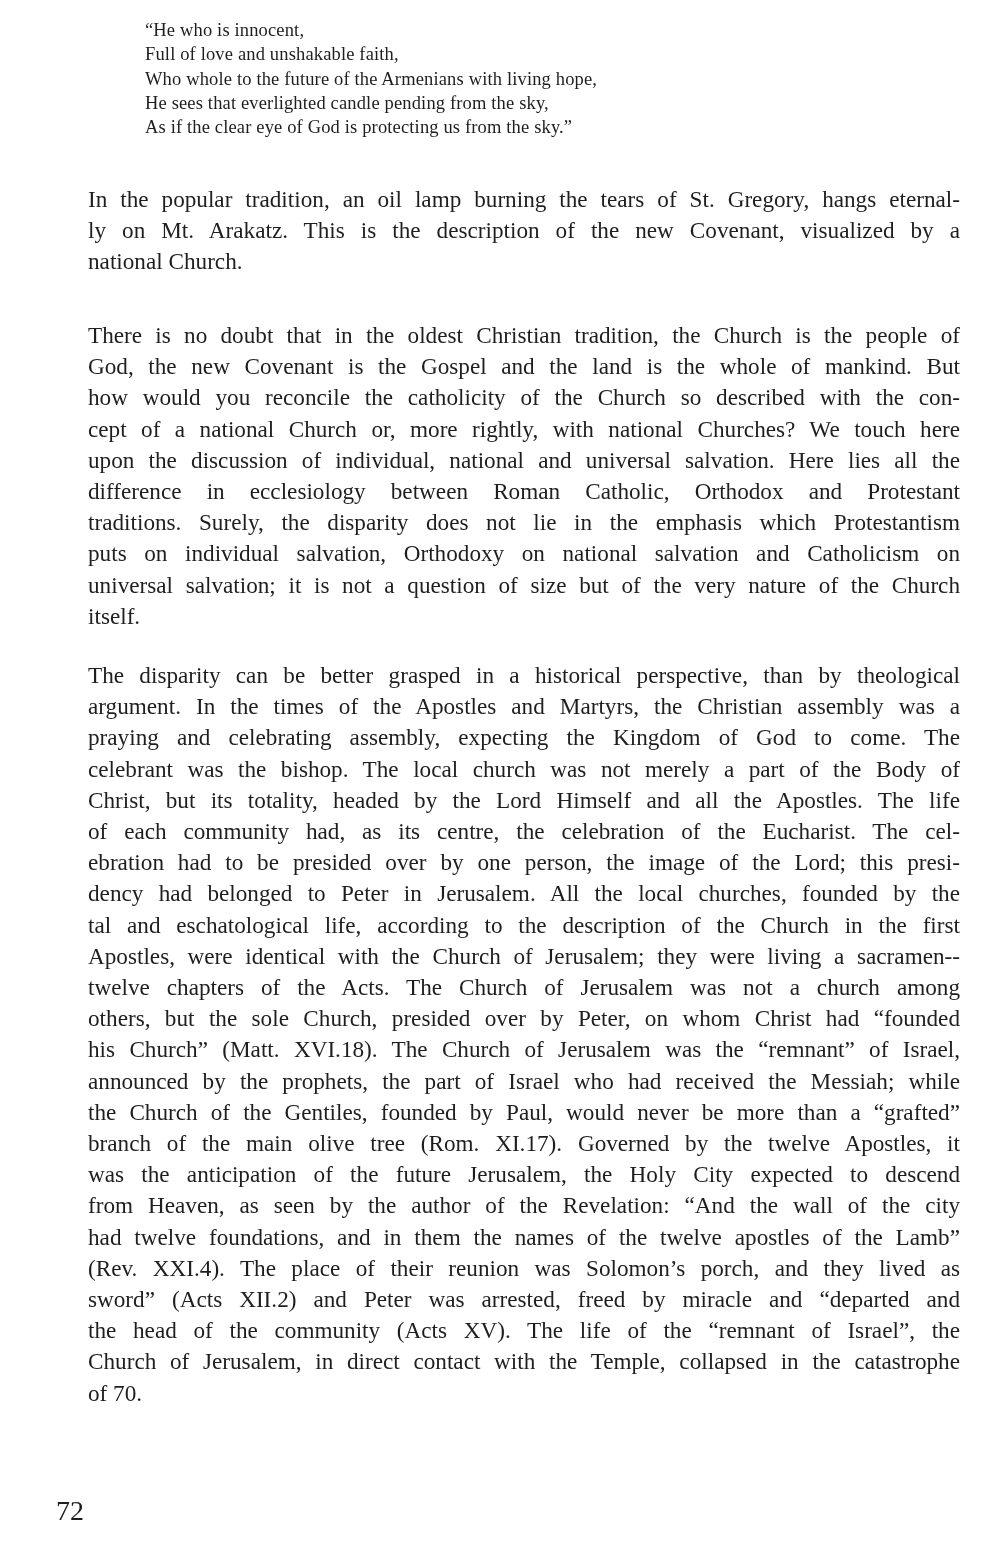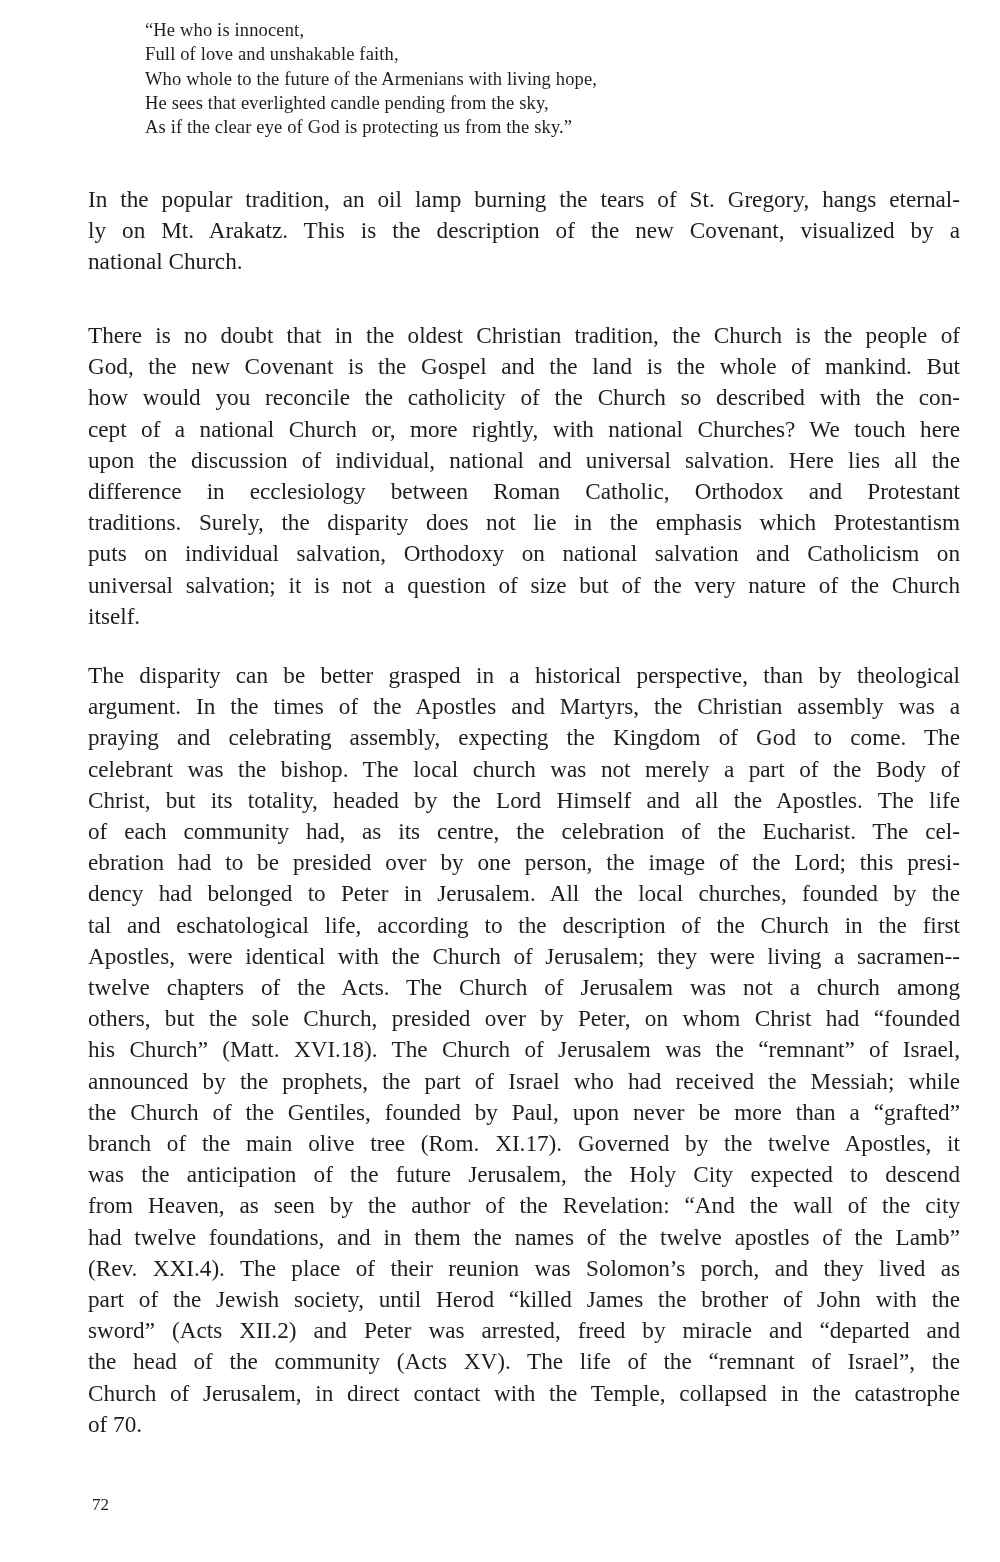--- a/index.html
+++ b/index.html
@@ -52,22 +52,21 @@
     .para .ln.last {
       text-align-last: left;
     }
     #p1 { top: 176px; }
     #p2 { top: 312px; }
     #p3 { top: 652px; }
     .page-number {
       position: absolute;
       left: 56px;
       top: 1495px;
-      font-size: 17px;
-      margin-left: 36px;
+      font-size: 28px;
     }
   </style>
 </head>
 <body>
 
 <div class="page">
 
   <div class="quote" id="epigraph">
       <span class="qline">“He who is innocent,</span>
       <span class="qline">Full of love and unshakable faith,</span>
@@ -101,27 +100,26 @@
       <span class="ln">Christ, but its totality, headed by the Lord Himself and all the Apostles. The life</span>
       <span class="ln">of each community had, as its centre, the celebration of the Eucharist. The cel-</span>
       <span class="ln">ebration had to be presided over by one person, the image of the Lord; this presi-</span>
       <span class="ln">dency had belonged to Peter in Jerusalem. All the local churches, founded by the</span>
       <span class="ln">tal and eschatological life, according to the description of the Church in the first</span>
       <span class="ln">Apostles, were identical with the Church of Jerusalem; they were living a sacramen--</span>
       <span class="ln">twelve chapters of the Acts. The Church of Jerusalem was not a church among</span>
       <span class="ln">others, but the sole Church, presided over by Peter, on whom Christ had “founded</span>
       <span class="ln">his Church” (Matt. XVI.18). The Church of Jerusalem was the “remnant” of Israel,</span>
       <span class="ln">announced by the prophets, the part of Israel who had received the Messiah; while</span>
-      <span class="ln">the Church of the Gentiles, founded by Paul, upon never be more than a “grafted”</span>
+      <span class="ln">the Church of the Gentiles, founded by Paul, would never be more than a “grafted”</span>
       <span class="ln">branch of the main olive tree (Rom. XI.17). Governed by the twelve Apostles, it</span>
       <span class="ln">was the anticipation of the future Jerusalem, the Holy City expected to descend</span>
       <span class="ln">from Heaven, as seen by the author of the Revelation: “And the wall of the city</span>
       <span class="ln">had twelve foundations, and in them the names of the twelve apostles of the Lamb”</span>
       <span class="ln">(Rev. XXI.4). The place of their reunion was Solomon’s porch, and they lived as</span>
-      <span class="ln">part of the Jewish society, until Herod “killed James the brother of John with the</span>
       <span class="ln">sword” (Acts XII.2) and Peter was arrested, freed by miracle and “departed and</span>
       <span class="ln">the head of the community (Acts XV). The life of the “remnant of Israel”, the</span>
       <span class="ln">Church of Jerusalem, in direct contact with the Temple, collapsed in the catastrophe</span>
       <span class="ln last">of 70.</span>
     </div>
 
   <div class="page-number">72</div>
 
 </div>
 

